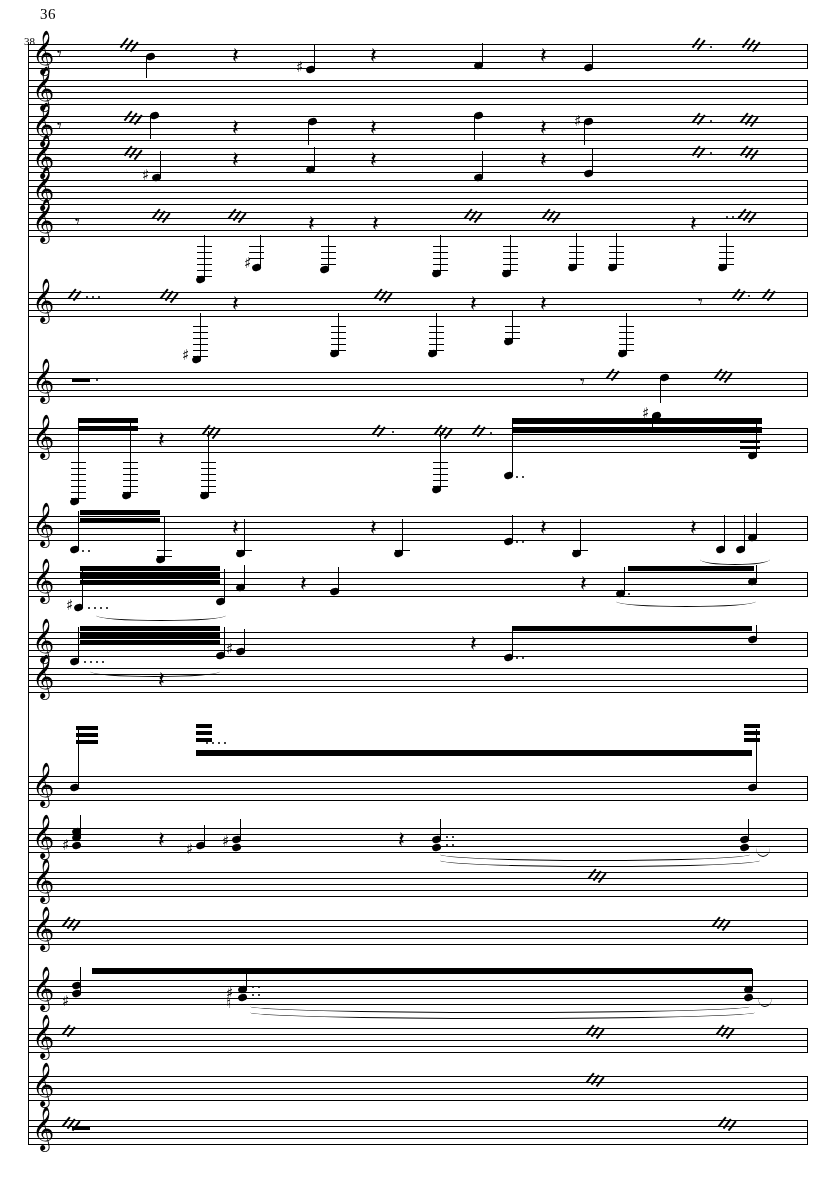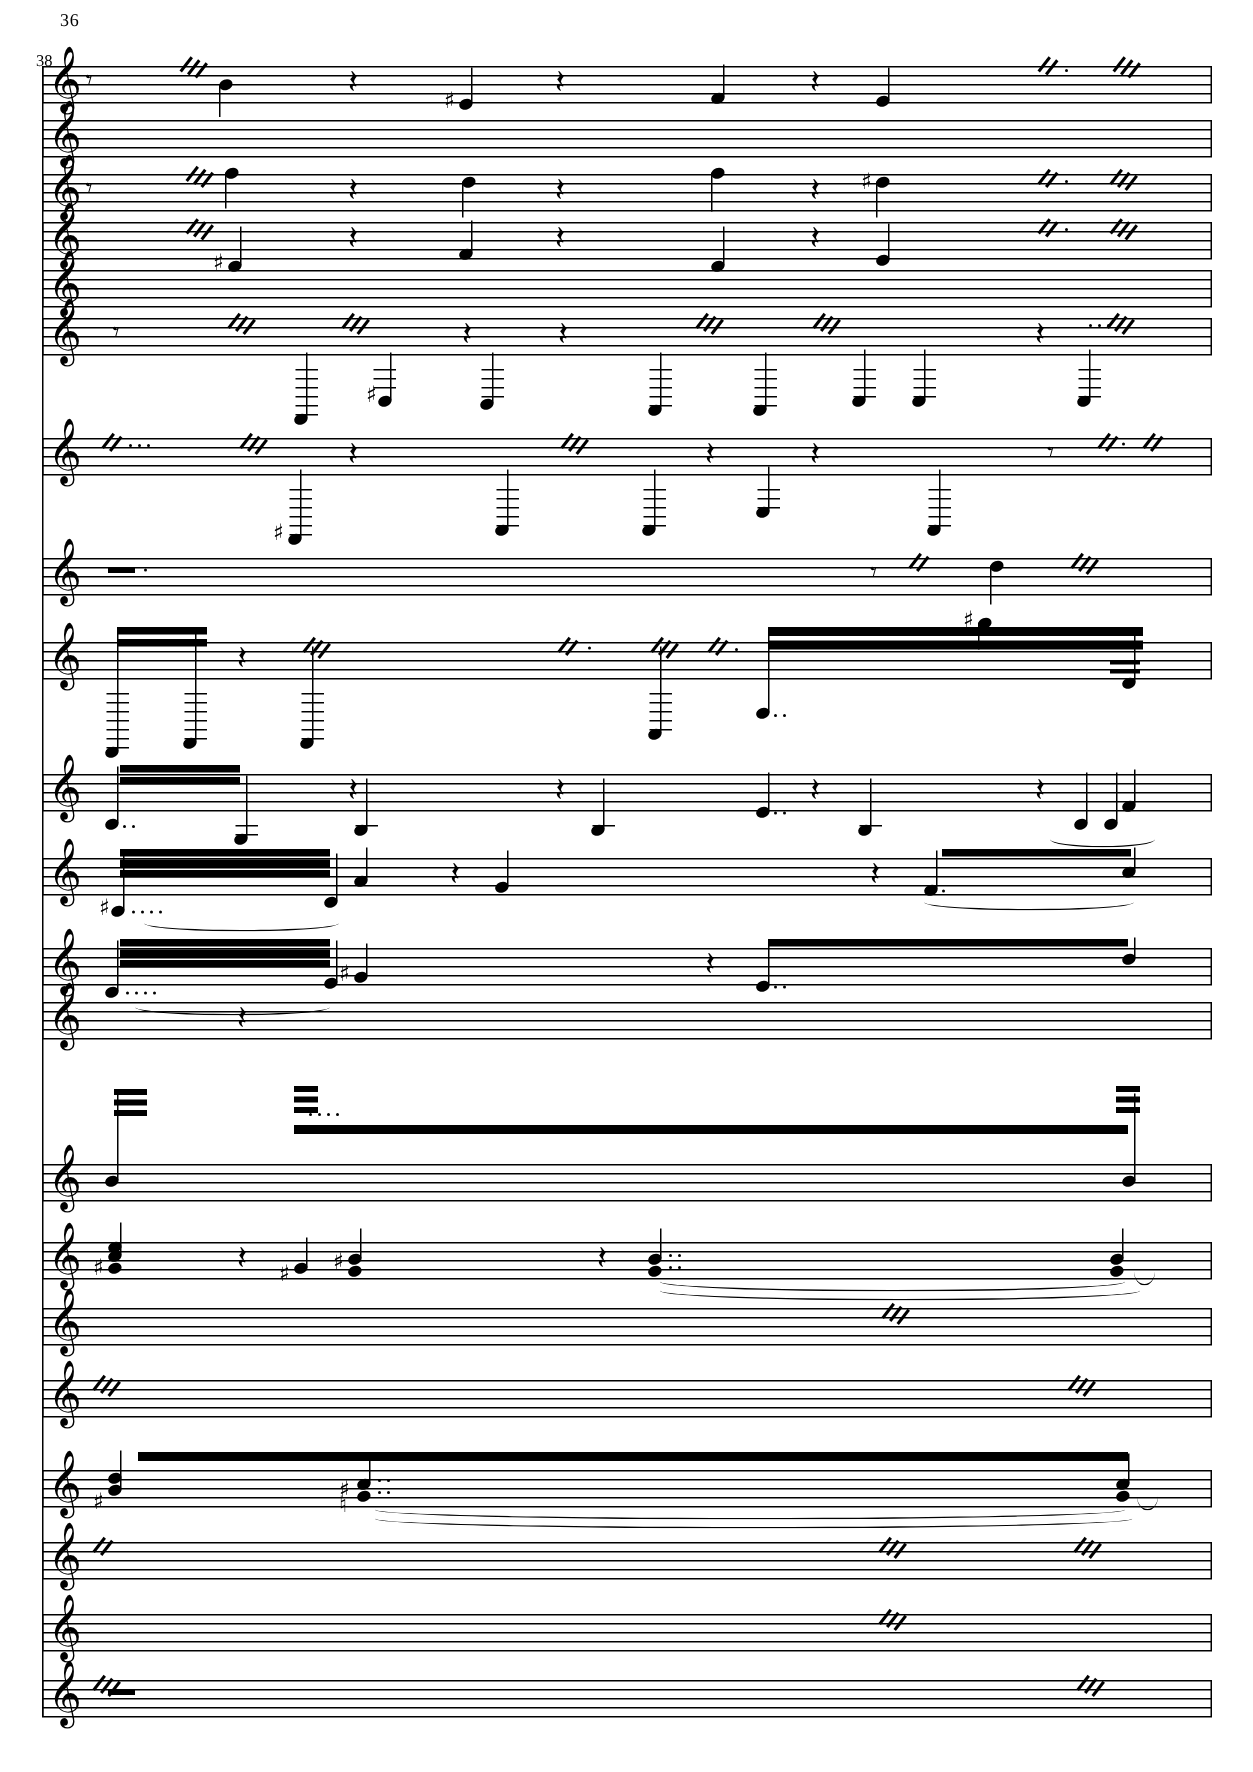--- a/index.html
+++ b/index.html
@@ -18,21 +18,21 @@
   #page {
     position: relative;
     width: 835px;
     height: 1181px;
     background: #ffffff;
   }
   .page-number {
     position: absolute;
     left: 40px;
     top: 6px;
-    font-size: 12px;
+    font-size: 15px;
     font-family: "Liberation Serif", serif;
     letter-spacing: 0.5px;
   }
   .measure-number {
     position: absolute;
     left: 24px;
     top: 35px;
     font-size: 11px;
     font-family: "Liberation Serif", serif;
   }

